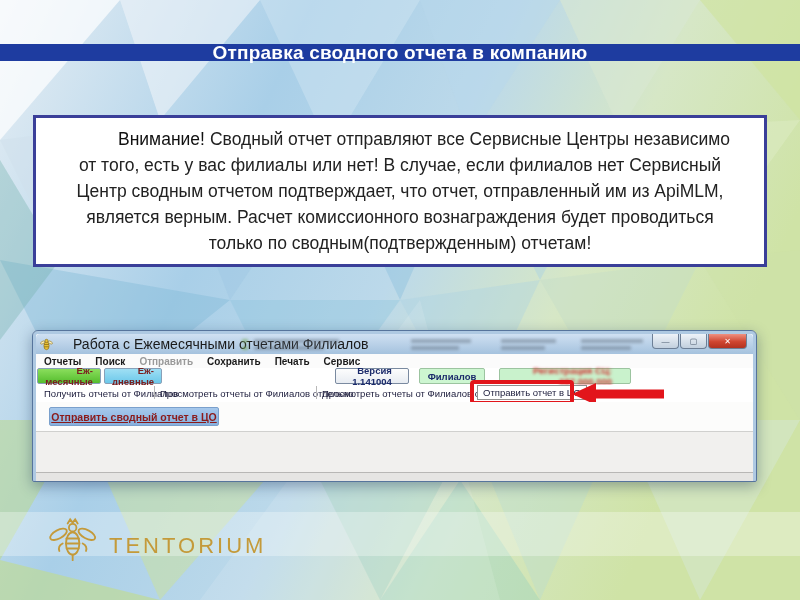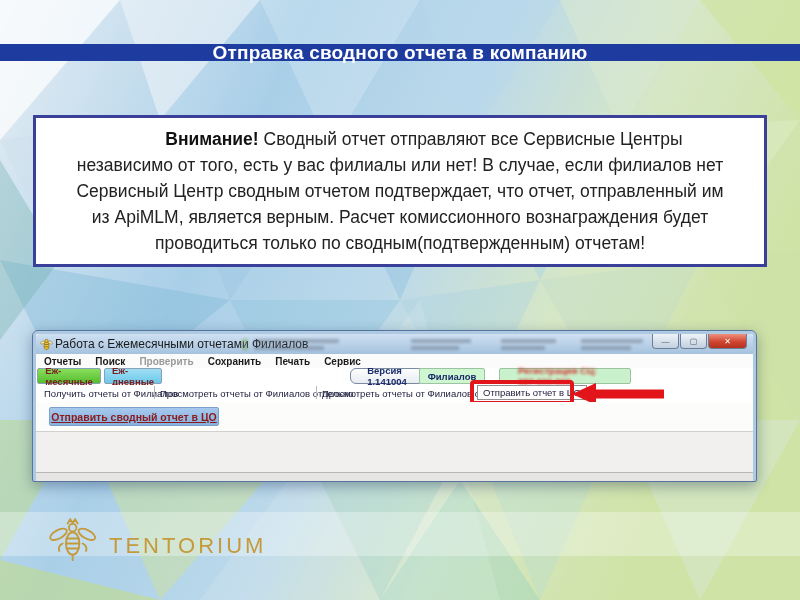--- a/index.html
+++ b/index.html
@@ -10,53 +10,53 @@
   
   .header-bar{position:absolute;left:0;top:44px;width:800px;height:17px;
     background:#1e3ca0;z-index:2;display:flex;align-items:center;justify-content:center;}
   .header-bar span{color:#fff;font-size:19px;font-weight:bold;letter-spacing:.2px;}
 
   
   .warning-box{position:absolute;left:33px;top:115px;width:734px;min-height:130px;
     background:#fff;border:3px solid #3a3f99;z-index:2;box-sizing:border-box;
     display:flex;align-items:center;justify-content:center;padding:8px 34px;}
   .warning-box p{margin:0;text-align:center;font-size:17.5px;line-height:26px;color:#222;}
-  .warning-box .lead{font-weight:bold;color:#111;margin-right:5px;margin-left:48px;}
+  .warning-box .lead{font-weight:normal;color:#111;margin-right:5px;margin-left:48px;}
 
   
   .app-window{position:absolute;left:32px;top:330px;width:725px;height:152px;z-index:3;
     border:1px solid #56749c;border-radius:6px 6px 2px 2px;
     box-shadow:0 4px 14px rgba(10,30,70,.35), inset 0 0 0 3px #aec9e2;
     background:#fff;box-sizing:border-box;}
   .titlebar{position:absolute;left:3px;top:3px;right:3px;height:20px;
     background:linear-gradient(#cfe0f2,#a5c2de);border-radius:4px 4px 0 0;
     display:flex;align-items:center;padding-left:4px;box-sizing:border-box;}
-  .titlebar .title-text{font-size:12px;color:#1a1a1a;margin-left:2px;white-space:nowrap;}
+  .titlebar .title-text{font-size:14px;color:#1a1a1a;margin-left:20px;white-space:nowrap;}
   .ghost{position:absolute;background:rgba(95,108,125,.45);filter:blur(1.5px);
     height:4px;border-radius:1px;}
   .ghost.green{background:rgba(120,170,90,.6);}
   .win-controls{position:absolute;right:6px;top:0;display:flex;gap:1px;}
   .win-btn{height:15px;border:1px solid #6d7f96;border-top:none;border-radius:0 0 4px 4px;
     display:flex;align-items:center;justify-content:center;
     font-size:8px;color:#fff;box-sizing:border-box;cursor:default;}
   .win-min,.win-max{width:27px;background:linear-gradient(#eef3f8,#c2d0de);color:#48586c;}
   .win-close{width:39px;background:linear-gradient(#ef9180,#cf4530 55%,#b33220);color:#fff;}
 
   .menubar{position:absolute;left:3px;top:23px;right:3px;height:14px;background:#fbfbfb;
     display:flex;align-items:center;gap:14px;padding-left:8px;font-size:10px;font-weight:600;color:#1a1a1a;}
   .menu-item{cursor:default;}
   .menu-item.disabled{color:#9a9a9a;font-weight:600;}
 
   .toolbar{position:absolute;left:3px;top:37px;right:3px;height:17px;background:#fff;}
   .tb-btn{position:absolute;top:0;height:16px;border:1px solid #88a0b8;border-radius:2px;
     font-size:9.5px;font-weight:bold;display:flex;align-items:center;justify-content:center;
-    box-sizing:border-box;padding:0 18px;cursor:default;}
+    box-sizing:border-box;padding:0 18px;cursor:default;text-align:right;}
   .tb-monthly{left:1px;width:64px;background:linear-gradient(#8ade5c,#55bd2e);color:#7a2020;}
   .tb-daily{left:68px;width:58px;background:linear-gradient(#9fdff4,#6cc8ea);color:#7a2020;}
-  .tb-version{left:314px;width:74px;background:linear-gradient(#fdfdfd,#e8ecf2);color:#1a2a6a;border-color:#7a8aa0;border-radius:6px;}
+  .tb-version{left:299px;width:74px;background:linear-gradient(#fdfdfd,#e8ecf2);color:#1a2a6a;border-color:#7a8aa0;}
   .tb-internet{left:383px;width:66px;background:#cdf6d1;color:#1a2a6a;border-color:#9cc4a0;}
   .tb-reg{left:463px;width:132px;background:#c9f2cc;color:#d03030;border-color:#9cc4a0;
     filter:blur(0.5px);}
   .tb-reg span{filter:blur(1.6px);}
 
   .tabrow{position:absolute;left:3px;top:54px;right:3px;height:17px;background:#fff;
     font-size:9.5px;color:#1a1a3a;}
   .tab{position:absolute;top:3px;white-space:nowrap;cursor:default;}
   .tab-div{position:absolute;top:1px;height:13px;width:1px;background:#b8b8b8;}
   .tab-boxed{position:absolute;left:441px;top:0;height:15px;background:#fff;border:1px solid #909090;
@@ -165,21 +165,21 @@
           </div>
         <div class="win-btn win-close">
             <span>✕</span>
           </div>
       </div>
     </div>
 
     <div class="menubar">
       <span class="menu-item">Отчеты</span>
       <span class="menu-item">Поиск</span>
-      <span class="menu-item disabled">Проверить</span>
+      <span class="menu-item disabled">Отправить</span>
       <span class="menu-item">Сохранить</span>
       <span class="menu-item">Печать</span>
       <span class="menu-item">Сервис</span>
     </div>
 
     <div class="toolbar">
       <div class="tb-btn tb-monthly">Еж-месячные</div>
       <div class="tb-btn tb-daily">Еж-дневные</div>
       <div class="tb-btn tb-version">Версия 1.141004</div>
       <div class="tb-btn tb-internet">Филиалов</div>

